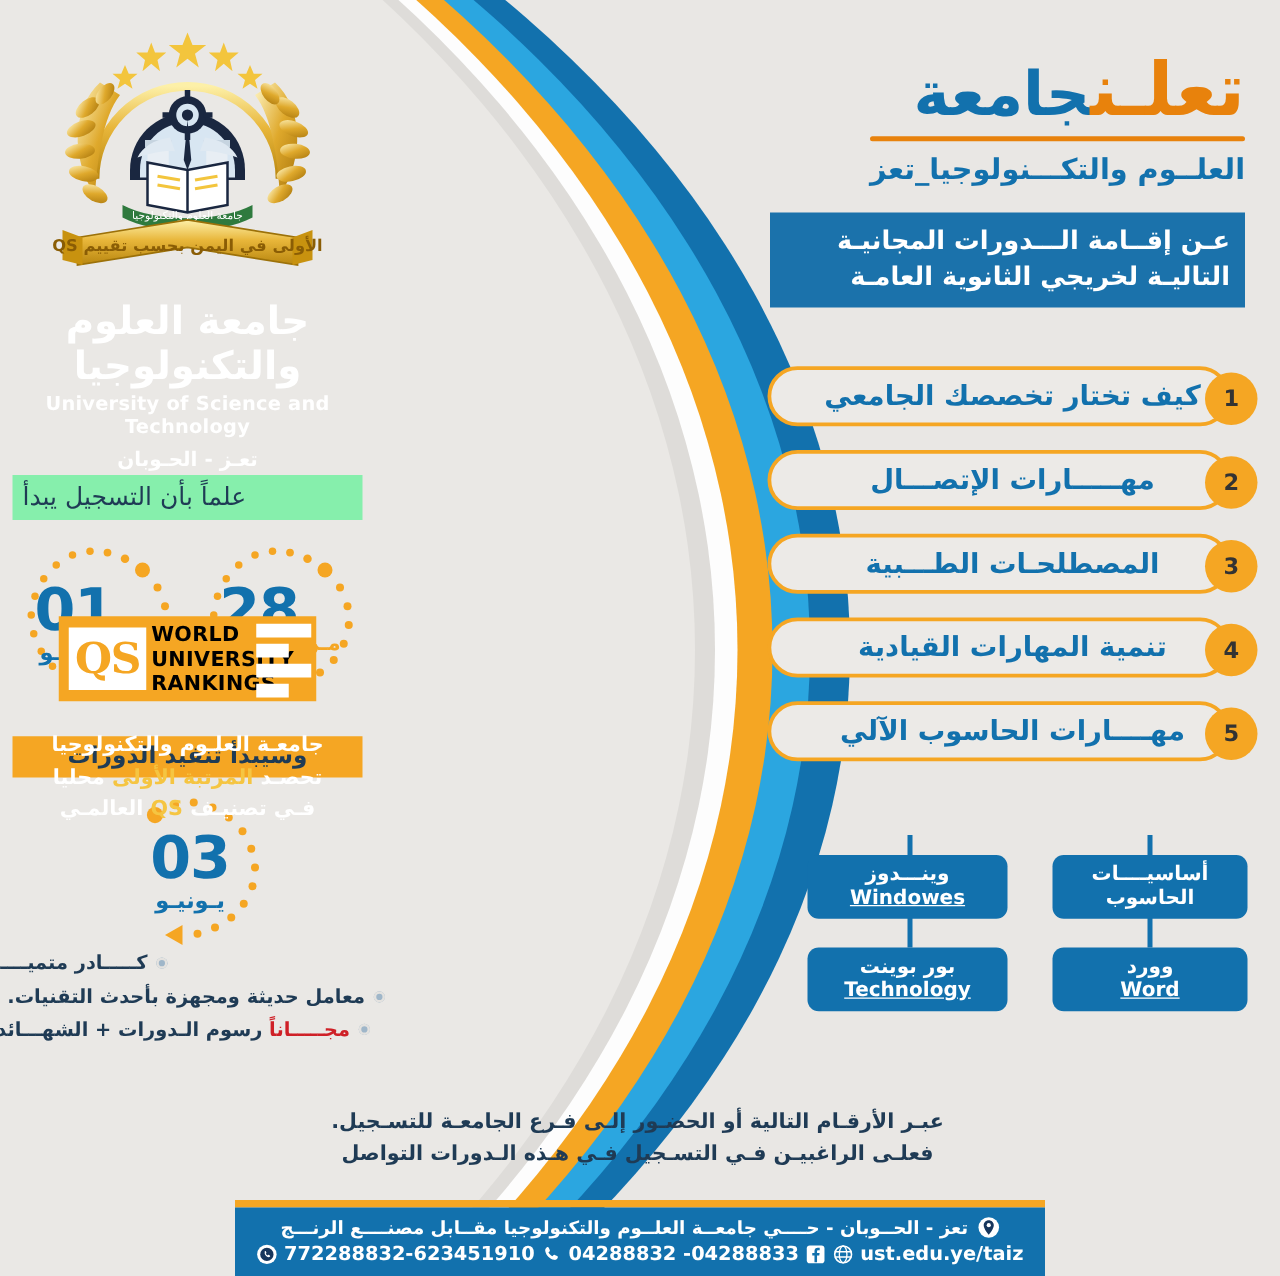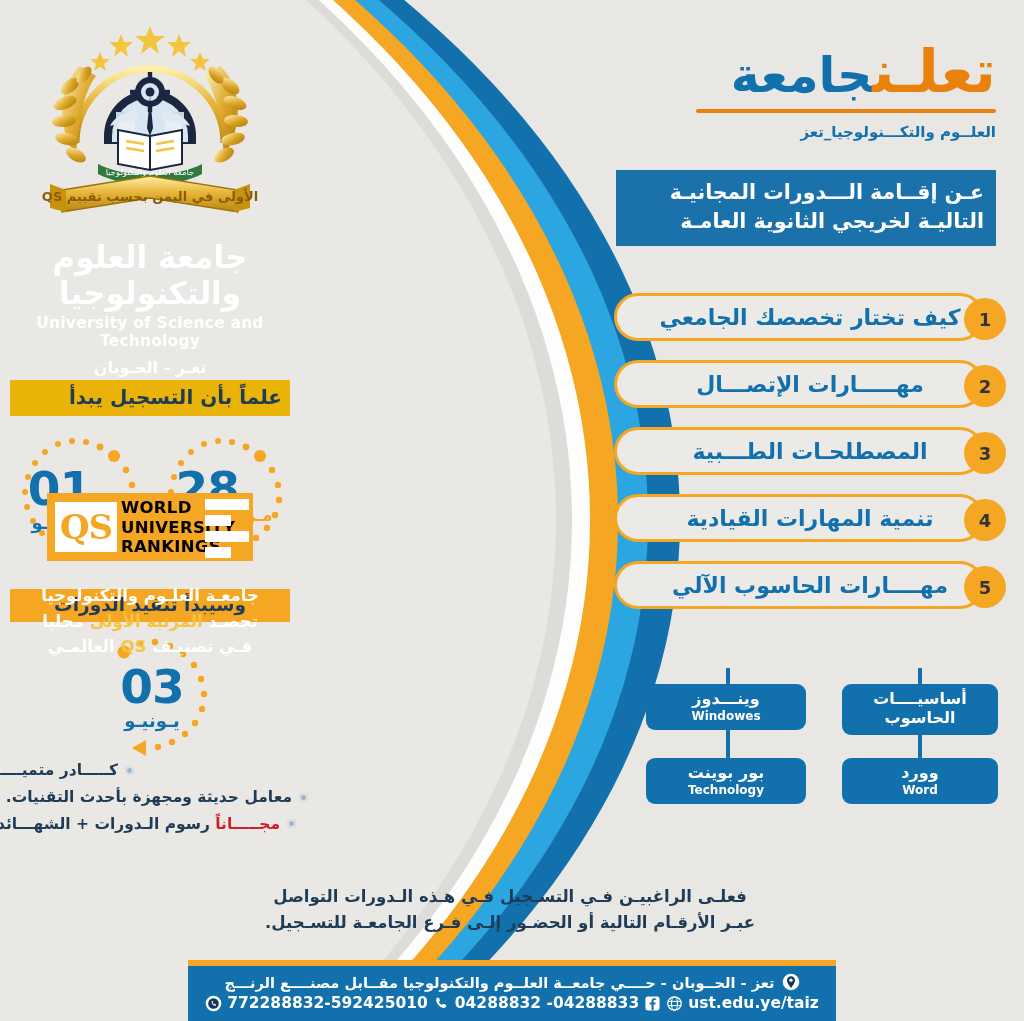--- a/index.html
+++ b/index.html
@@ -175,21 +175,21 @@
   .headline .l1{
     font-size:49px; font-weight:bold; line-height:1;
     color:#1271ad; white-space:nowrap;
   }
   .headline .l1 .big{ color:#e8820c; font-size:59px; letter-spacing:-1px;}
   .headline .rule{
     width:300px; height:4px; background:#e8820c;
     margin:8px 0 0 auto; border-radius:2px;
   }
   .headline .l2{
-    font-size:15px; font-weight:bold; color:#1271ad;
+    font-size:23px; font-weight:bold; color:#1271ad;
     margin-top:10px; white-space:nowrap;
   }
 
   .blue-banner{
     position:absolute; right:28px; top:170px;
     width:380px;
     background:#1b72ab;
     color:#ffffff;
     padding:8px 12px 10px 12px;
     text-align:right; direction:rtl;
@@ -243,21 +243,21 @@
     position:absolute;
     background:#1271ad;
     border-radius:9px;
     color:#ffffff;
     text-align:center;
     padding:6px 4px 7px;
     direction:rtl;
     line-height:1.18;
   }
   .sub-box .ar{ font-size:16px; font-weight:bold; display:block; }
-  .sub-box .en{ font-size:12px; font-weight:bold; display:block; direction:ltr;}
+  .sub-box .en{ font-size:16px; font-weight:bold; display:block; direction:ltr;text-decoration:underline;}
 
   
   .notice{
     position:absolute; right:18px; top:884px;
     width:700px; text-align:center; direction:rtl;
     color:#1f3b55;
     font-size:16.5px; font-weight:bold; line-height:1.6;
     transform:translateX(310px);
   }
 
@@ -288,24 +288,24 @@
     display:inline-flex; align-items:center; justify-content:center;
     flex:0 0 auto;
   }
   .ico svg{ display:block; }
 
   
   .reg{
     position:absolute; left:10px; top:380px; width:280px;
   }
   .reg-chip{
-    background:#eab308;
+    background:#86efac;
     color:#1f3b55;
-    font-size:20px; font-weight:bold;
-    text-align:right;
+    font-size:20px; font-weight:normal;
+    text-align:left;
     padding:5px 8px 7px;
     direction:rtl;
     white-space:nowrap;
   }
   .date-wrap{
     position:relative;
     height:165px;
     margin-top:6px;
   }
   .date-unit{
@@ -708,22 +708,22 @@
         <span class="en">Word</span>
       </div>
       <div class="sub-box" style="right:200px; top:90px; width:160px;">
         <span class="ar">بور بوينت</span>
         <span class="en">Technology</span>
       </div>
     </div>
   </div>
 
   <div class="notice" style="left:250px; right:auto; top:884px; width:520px; transform:none;">
+    <div>عبـر الأرقـام التالية أو الحضـور إلـى فـرع الجامعـة للتسـجيل.</div>
     <div>فعلـى الراغبيـن فـي التسـجيل فـي هـذه الـدورات التواصل</div>
-    <div>عبـر الأرقـام التالية أو الحضـور إلـى فـرع الجامعـة للتسـجيل.</div>
   </div>
 
   <div class="contact" style="left:0;">
     <div class="contact-inner">
       <div class="contact-top"></div>
       <div class="contact-body">
         <div class="contact-row addr">
           <span class="ico">
             <svg width="18" height="18" viewBox="0 0 24 24">
               <circle cx="12" cy="12" r="11" fill="#ffffff"></circle>
@@ -734,21 +734,21 @@
           <span>تعز - الحــوبان - حــــي جامعــة العلــوم والتكنولوجيا  مقــابل مصنــــع الرنـــج</span>
         </div>
         <div class="contact-row nums">
           <span class="ico">
             <svg width="17" height="17" viewBox="0 0 24 24">
               <circle cx="12" cy="12" r="11" fill="#ffffff"></circle>
               <circle cx="12" cy="12" r="7.5" fill="#17365c"></circle>
               <path d="M9.6 8.4c.4-.3.9-.2 1.1.2l.7 1.2c.2.3.1.7-.2.9l-.5.4c.4 1 1.2 1.8 2.2 2.2l.4-.5c.2-.3.6-.4.9-.2l1.2.7c.4.2.5.7.2 1.1-1 1.2-2.6.9-4.1-.4-1.5-1.3-2.4-2.9-1.9-4.1z" fill="#ffffff"></path>
             </svg>
           </span>
-          <span>772288832-592425010</span>
+          <span>772288832-623451910</span>
           <span class="ico">
             <svg width="17" height="17" viewBox="0 0 24 24">
               <path d="M6.8 3.6c.7-.2 1.4.1 1.7.8l1.1 2.6c.3.7.1 1.5-.5 1.9l-1 .8c.9 2 2.5 3.6 4.5 4.5l.8-1c.4-.6 1.2-.8 1.9-.5l2.6 1.1c.7.3 1 1 .8 1.7-.5 1.9-2.3 3.1-4.2 2.7-5-1-9-5-10-10-.4-1.9.8-3.7 2.3-4.6z" fill="#ffffff"></path>
             </svg>
           </span>
           <span>04288832 -04288833</span>
           <span class="ico">
             <svg width="17" height="17" viewBox="0 0 24 24">
               <rect x="2" y="2" width="20" height="20" rx="3.5" fill="#ffffff"></rect>
               <path d="M13.6 21v-7.6h2.5l.4-2.9h-2.9V8.6c0-.8.2-1.4 1.5-1.4h1.5V4.6c-.3 0-1.2-.1-2.2-.1-2.2 0-3.7 1.3-3.7 3.8v2.2H8.2v2.9h2.5V21z" fill="#1271ad"></path>

